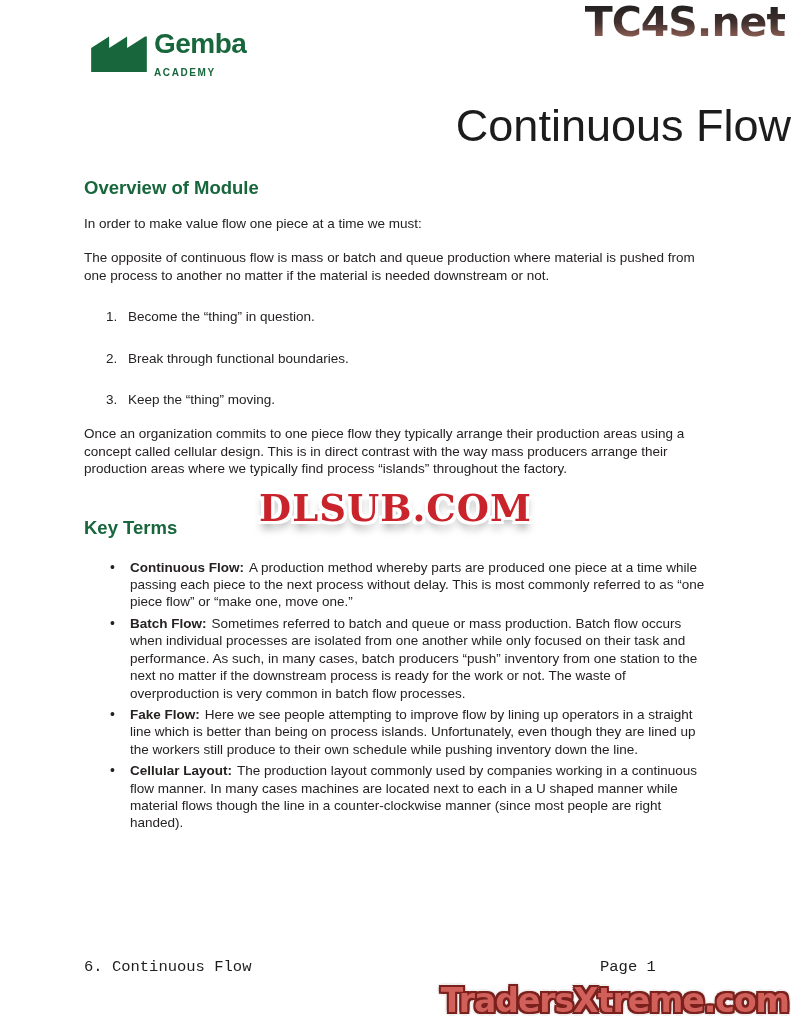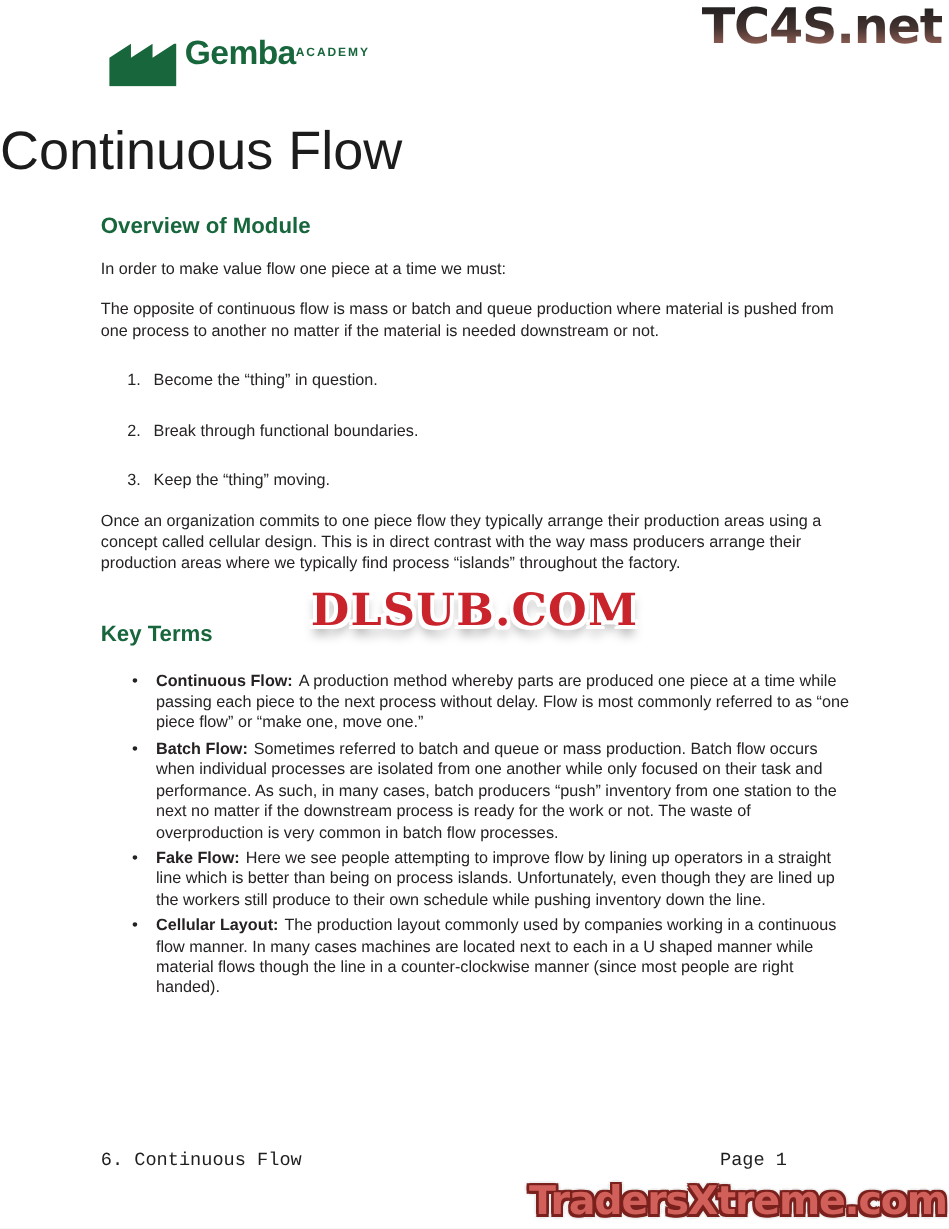--- a/index.html
+++ b/index.html
@@ -40,27 +40,27 @@
       -2px -2px 0 var(--traders-outline,#7A211D), 2px -2px 0 var(--traders-outline,#7A211D),
       -2px 2px 0 var(--traders-outline,#7A211D), 2px 2px 0 var(--traders-outline,#7A211D),
       -4px 0 1px #efefef, 4px 0 1px #efefef, 0 -4px 1px #efefef, 0 4px 1px #efefef,
       -3px -3px 1px #efefef, 3px -3px 1px #efefef, -3px 3px 1px #efefef, 3px 3px 1px #efefef;
     text-align: right;
   }
 
   
   .logo { position:absolute; top:30px; left:90px; display:flex; align-items:flex-start; gap:6px; }
   .factory-svg { width:58px; height:42px; display:block; }
-  .logo-text { display:flex; flex-direction:row; }
+  .logo-text { display:flex; flex-direction:column; }
   .logo-name { font-size:28px; font-weight:bold; line-height:1; letter-spacing:-0.5px; color:var(--brand-green,#17663C); }
   .logo-sub  { font-size:10px; font-weight:bold; line-height:1; letter-spacing:1.6px; margin-top:10px; color:var(--brand-green,#17663C); }
 
   .title {
     position:absolute; top:100px; left:0; width:100%; margin:0;
-    text-align:left; font-size:45px; font-weight:400; color:#1c1c1c;
+    text-align:right; font-size:45px; font-weight:400; color:#1c1c1c;
   }
 
   
   .doc {
     position:absolute; top:178px; left:84px; width:628px;
     font-size:13.5px; line-height:17.4px;
   }
   .doc h2 {
     margin:0; font-size:18.5px; line-height:20px;
     color:var(--brand-green,#17663C); font-weight:bold;
@@ -113,21 +113,21 @@
       <li>Break through functional boundaries.</li>
       <li>Keep the “thing” moving.</li>
     </ol>
 
     <p>Once an organization commits to one piece flow they typically arrange their production areas using a concept called cellular design.  This is in direct contrast with the way mass producers arrange their production areas where we typically find process “islands” throughout the factory.</p>
 
     <h2 class="kt-heading">Key Terms</h2>
 
     <ul>
       <li>
-        <b class="term">Continuous Flow:</b><span>A production method whereby parts are produced one piece at a time while passing each piece to the next process without delay.  Flow is most commonly referred to as “one piece flow” or “make one, move one.”</span>
+        <b class="term">Continuous Flow:</b><span>A production method whereby parts are produced one piece at a time while passing each piece to the next process without delay.  This is most commonly referred to as “one piece flow” or “make one, move one.”</span>
       </li>
       <li>
         <b class="term">Batch Flow:</b><span>Sometimes referred to batch and queue or mass production.  Batch flow occurs when individual processes are isolated from one another while only focused on their task and performance.  As such, in many cases, batch producers “push” inventory from one station to the next no matter if the downstream process is ready for the work or not.  The waste of overproduction is very common in batch flow processes.</span>
       </li>
       <li>
         <b class="term">Fake Flow:</b><span>Here we see people attempting to improve flow by lining up operators in a straight line which is better than being on process islands.  Unfortunately, even though they are lined up the workers still produce to their own schedule while pushing inventory down the line.</span>
       </li>
       <li>
         <b class="term">Cellular Layout:</b><span>The production layout commonly used by companies working in a continuous flow manner.  In many cases machines are located next to each in a U shaped manner while material flows though the line in a counter-clockwise manner (since most people are right handed).</span>
       </li>

